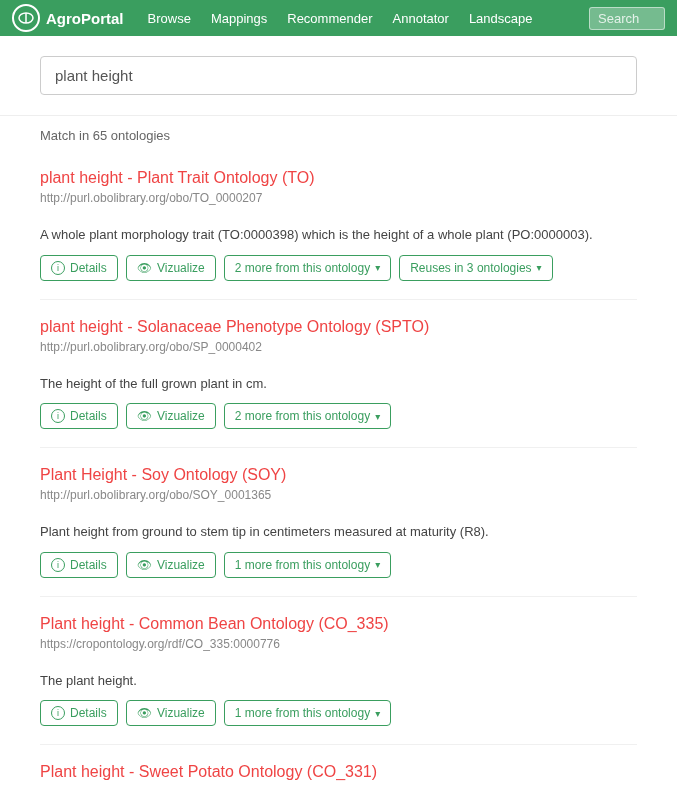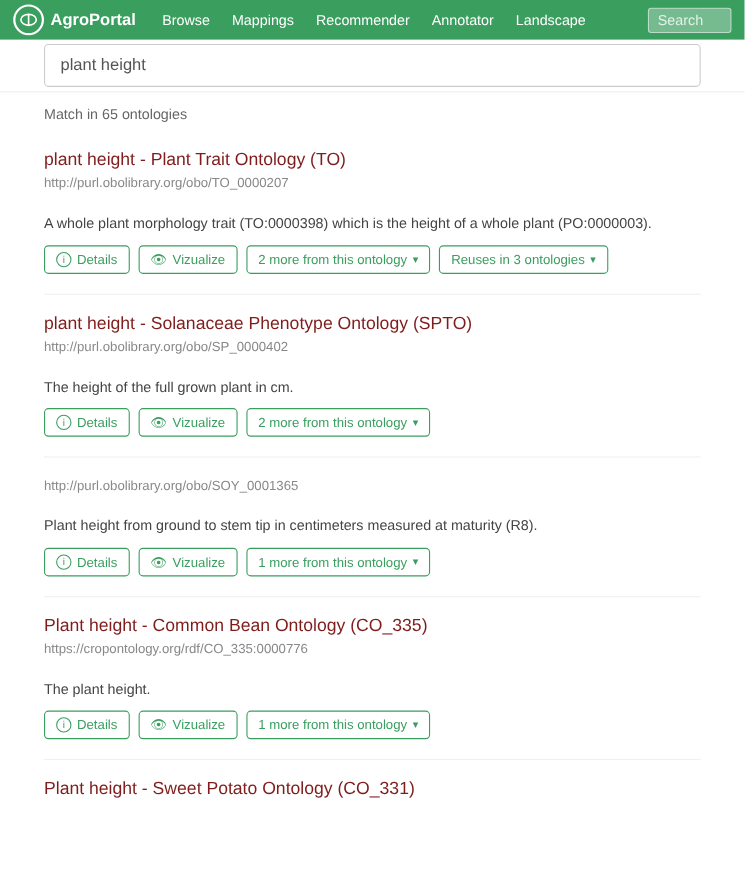--- a/index.html
+++ b/index.html
@@ -59,21 +59,21 @@
       color: #fff;
       padding: 3px 8px;
       border-radius: 3px;
       font-size: 13px;
       width: 76px;
     }
     .navbar-search input::placeholder { color: rgba(255,255,255,0.8); }
 
     
     .search-container {
-      padding: 4px 40px;
+      padding: 20px 40px;
       border-bottom: 1px solid #eee;
     }
     .search-box {
       border: 1px solid #ccc;
       border-radius: 4px;
       padding: 10px 14px;
       font-size: 15px;
       color: #555;
       background: #fff;
       width: 100%;
@@ -88,21 +88,21 @@
       font-size: 13px;
       margin: 12px 0 8px;
     }
 
     
     .result-item {
       padding: 18px 0;
       border-bottom: 1px solid #f0f0f0;
     }
     .result-title {
-      color: #7f1d1d;
+      color: #ef4444;
       font-size: 16px;
       text-decoration: none;
       display: block;
       margin-bottom: 4px;
     }
     .result-url {
       color: #888;
       font-size: 12px;
       margin-bottom: 4px;
     }
@@ -220,20 +220,21 @@
         <span>Vizualize</span>
       </a>
       <a href="#" class="btn-action">
         <span>2 more from this ontology</span>
         <span class="chevron">▾</span>
       </a>
     </div>
   </div>
 
   <div class="result-item">
+    <a class="result-title" href="#">Plant Height - Soy Ontology (SOY)</a>
     <div class="result-url">http://purl.obolibrary.org/obo/SOY_0001365</div>
     <div class="result-desc">Plant height from ground to stem tip in centimeters measured at maturity (R8).</div>
     <div class="result-actions">
       <a href="#" class="btn-action">
         <span class="icon-circle">i</span>
         <span>Details</span>
       </a>
       <a href="#" class="btn-action">
         <span class="eye-icon">👁</span>
         <span>Vizualize</span>

